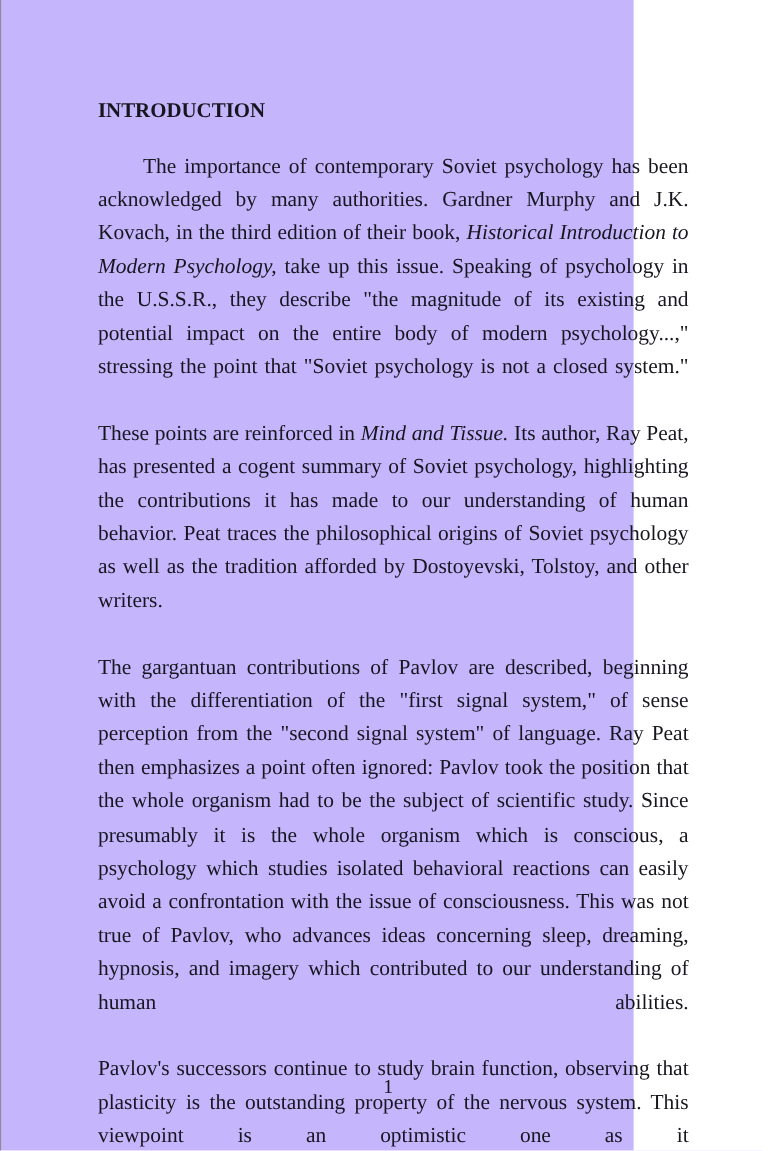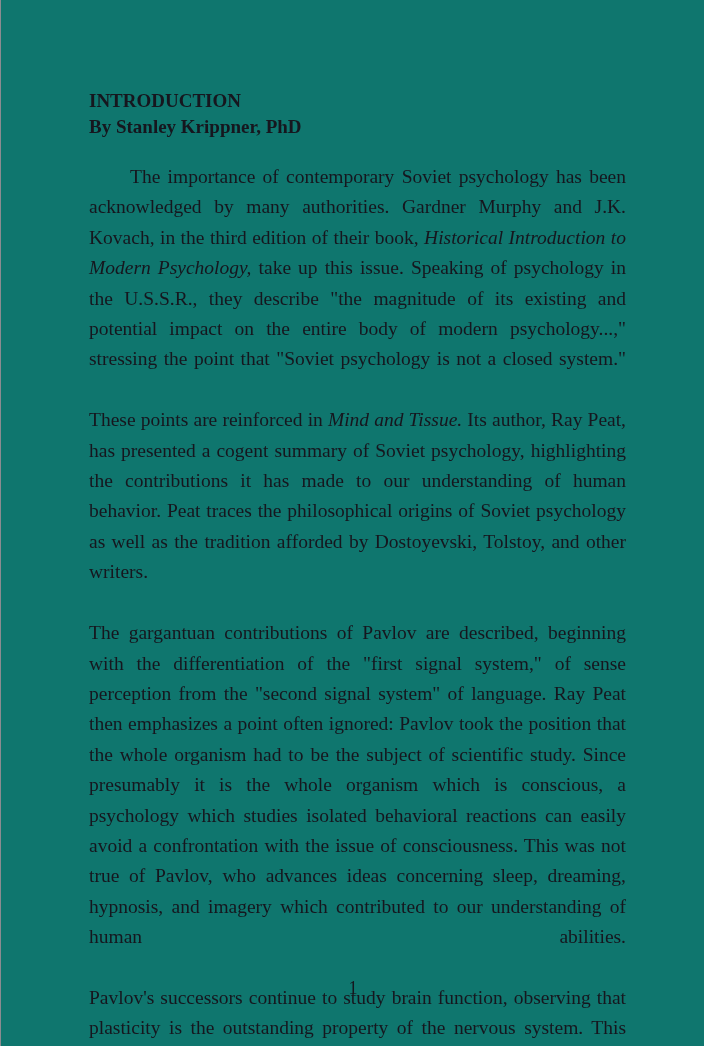--- a/index.html
+++ b/index.html
@@ -9,24 +9,24 @@
   }
   body {
     width: 704px;
     height: 1046px;
     font-family: "Liberation Serif", "DejaVu Serif", serif;
     color: #16161e;
     overflow: hidden;
   }
   .page {
     position: relative;
-    width: 704px;
+    width: 576px;
     height: 1046px;
     box-sizing: border-box;
-    background: #0f766e;
+    background: #c4b5fd;
     border-left: 1px solid #8b8b90;
   }
   .content {
     position: absolute;
     left: 88px;
     top: 88px;
     width: 537px;
   }
   .heading-block {
     font-weight: bold;
@@ -86,21 +86,20 @@
 </style>
 </head>
 <body>
 
 <div class="page">
 
   <div class="content">
 
     <div class="heading-block">
       <span class="heading-line">INTRODUCTION</span>
-      <span class="heading-line">By Stanley Krippner, PhD</span>
     </div>
 
     <div class="body-block" id="body-text">
         <div class="para first"><span>The importance of contemporary Soviet psychology has been acknowledged by many authorities. Gardner Murphy and J.K. Kovach, in the third edition of their book, </span><i>Historical Introduction to Modern Psychology,</i><span> take up this issue. Speaking of psychology in the U.S.S.R., they describe "the magnitude of its existing and potential impact on the entire body of modern psychology...," stressing the point that "Soviet psychology is not a closed system."</span></div>
         <div class="para flow"><span>These points are reinforced in </span><i>Mind and Tissue.</i><span> Its author, Ray Peat, has presented a cogent summary of Soviet psychology, highlighting the contributions it has made to our understanding of human behavior. Peat traces the philosophical origins of Soviet psychology as well as the tradition afforded by Dostoyevski, Tolstoy, and other writers.</span></div>
         <div class="para flow"><span>The gargantuan contributions of Pavlov are described, beginning with the differentiation of the "first signal system," of sense perception from the "second signal system" of language. Ray Peat then emphasizes a point often ignored: Pavlov took the position that the whole organism had to be the subject of scientific study. Since presumably it is the whole organism which is conscious, a psychology which studies isolated behavioral reactions can easily avoid a confrontation with the issue of consciousness. This was not true of Pavlov, who advances ideas concerning sleep, dreaming, hypnosis, and imagery which contributed to our understanding of human abilities.</span></div>
         <div class="para flow last"><span>Pavlov's successors continue to study brain function, observing that plasticity is the outstanding property of the nervous system. This viewpoint is an optimistic one as it</span></div>
       </div>
 
   </div>

